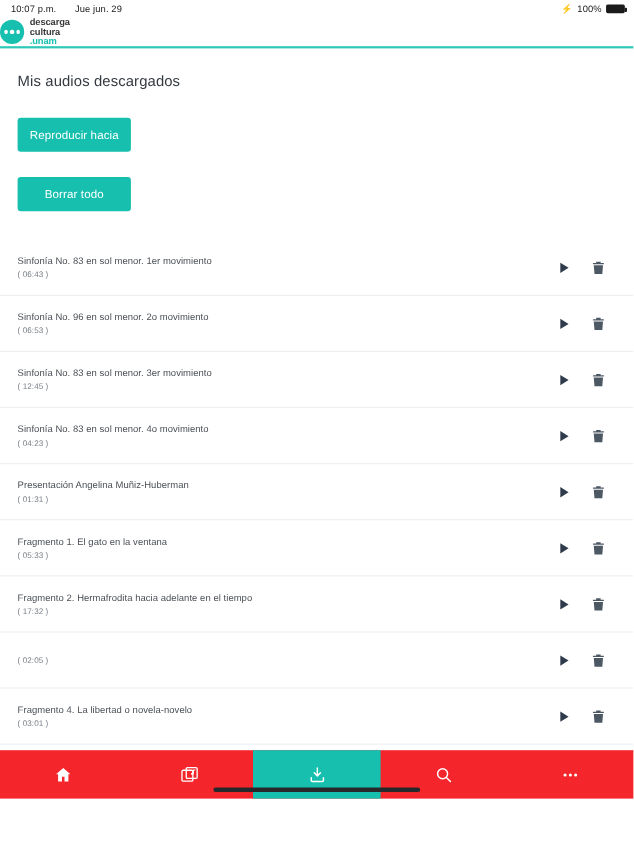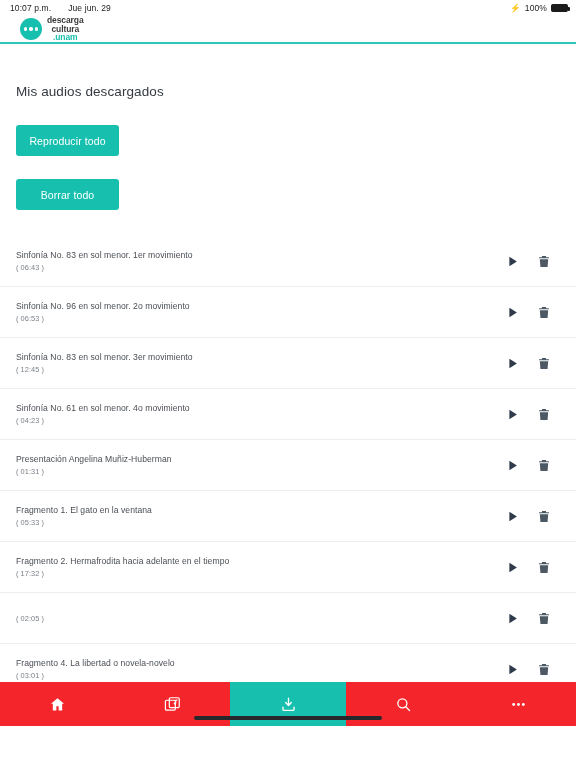--- a/index.html
+++ b/index.html
@@ -34,44 +34,43 @@
   .battery::after {
     content: ""; position: absolute; right: -3px; top: 2px;
     width: 2px; height: 4px; background: #1b1b1b; border-radius: 0 1px 1px 0;
   }
 
   
   .app-header {
     height: 26px;
     display: flex;
     align-items: center;
-    padding-left: 20px;
+    padding-left: 0;
     background: #fff;
-    text-align: center;
   }
   .logo { display: flex; align-items: center; gap: 5px; }
   .logo-mark {
     width: 22px; height: 22px; border-radius: 50%;
     background: #16bfae;
     display: flex; align-items: center; justify-content: center; gap: 2px;
   }
   .logo-mark i { width: 3.4px; height: 3.4px; border-radius: 50%; background: #fff; display: block; }
   .logo-text { line-height: 1.03; }
   .logo-l1, .logo-l2 { font-size: 8.5px; font-weight: 700; color: #3a3a3a; letter-spacing: -.1px; }
   .logo-l3 { font-size: 8.5px; font-weight: 700; color: #16bfae; letter-spacing: -.1px; }
 
   .header-rule { height: 2px; background: #2ec7b8; width: 100%; }
 
   
   .content { padding: 0; height: 682px; position: relative; }
 
   .page-title {
     font-size: 13.5px;
     color: #343a40;
-    padding: 40px 0 0 16px;
+    padding: 22px 0 0 16px;
     letter-spacing: .1px;
   }
 
   .btn {
     display: block;
     margin-left: 16px;
     background: #16bfae;
     color: #ffffff;
     border: none;
     border-radius: 3px;
@@ -172,21 +171,21 @@
       <div class="logo-l3">.unam</div>
     </span>
   </div>
 </div>
 <div class="header-rule"></div>
 
 <div class="content">
 
   <div class="page-title">Mis audios descargados</div>
 
-  <button class="btn btn-play-all">Reproducir todo</button>
+  <button class="btn btn-play-all">Reproducir hacia</button>
   <button class="btn btn-delete-all">Borrar todo</button>
 
   <div class="audio-list">
 
     <div class="audio-row">
       <div class="texts">
         <div class="audio-title">Sinfonía No. 83 en sol menor. 1er movimiento</div>
         <div class="audio-dur">( 06:43 )</div>
       </div>
       <div class="row-actions">
@@ -236,21 +235,21 @@
         <button class="icon-btn">
           <svg width="14" height="15" viewBox="0 0 24 24">
               <path d="M8.5 2.5h7v2h5v2h-17v-2h5zM4.8 8h14.4l-1.1 13.5H5.9z" fill="#4d5865"></path>
             </svg>
         </button>
       </div>
     </div>
 
     <div class="audio-row">
       <div class="texts">
-        <div class="audio-title">Sinfonía No. 61 en sol menor. 4o movimiento</div>
+        <div class="audio-title">Sinfonía No. 83 en sol menor. 4o movimiento</div>
         <div class="audio-dur">( 04:23 )</div>
       </div>
       <div class="row-actions">
         <button class="icon-btn">
           <svg width="15" height="15" viewBox="0 0 24 24">
               <path d="M7 4.5 L19 12 L7 19.5 Z" fill="#2f3a4a"></path>
             </svg>
         </button>
         <button class="icon-btn">
           <svg width="14" height="15" viewBox="0 0 24 24">

